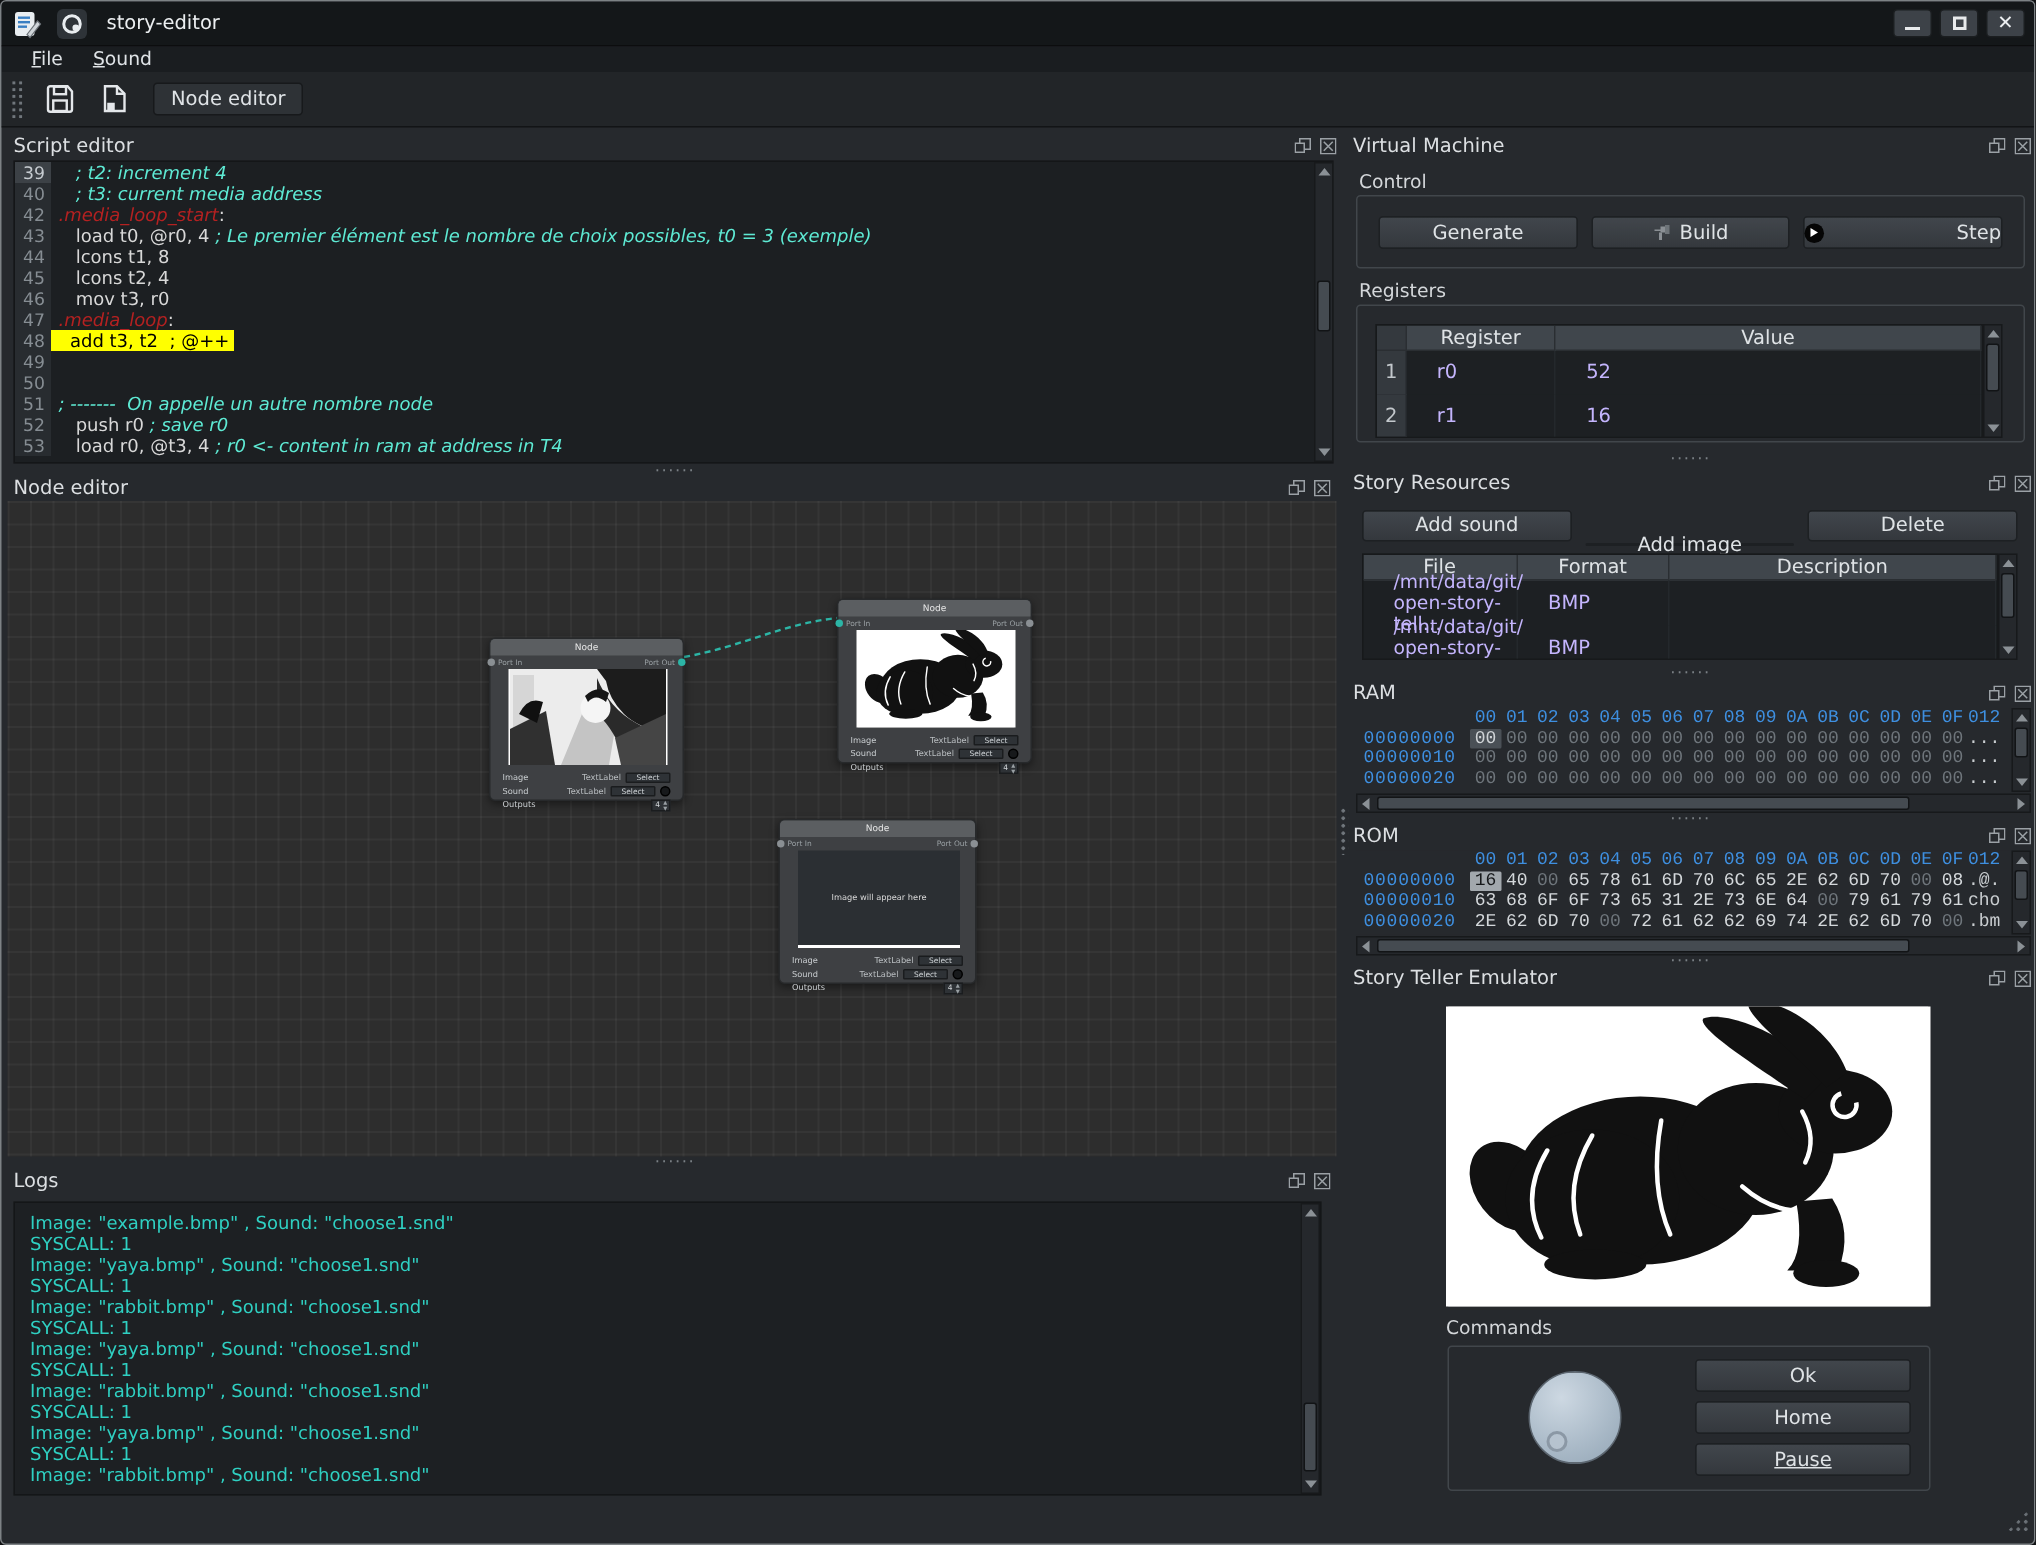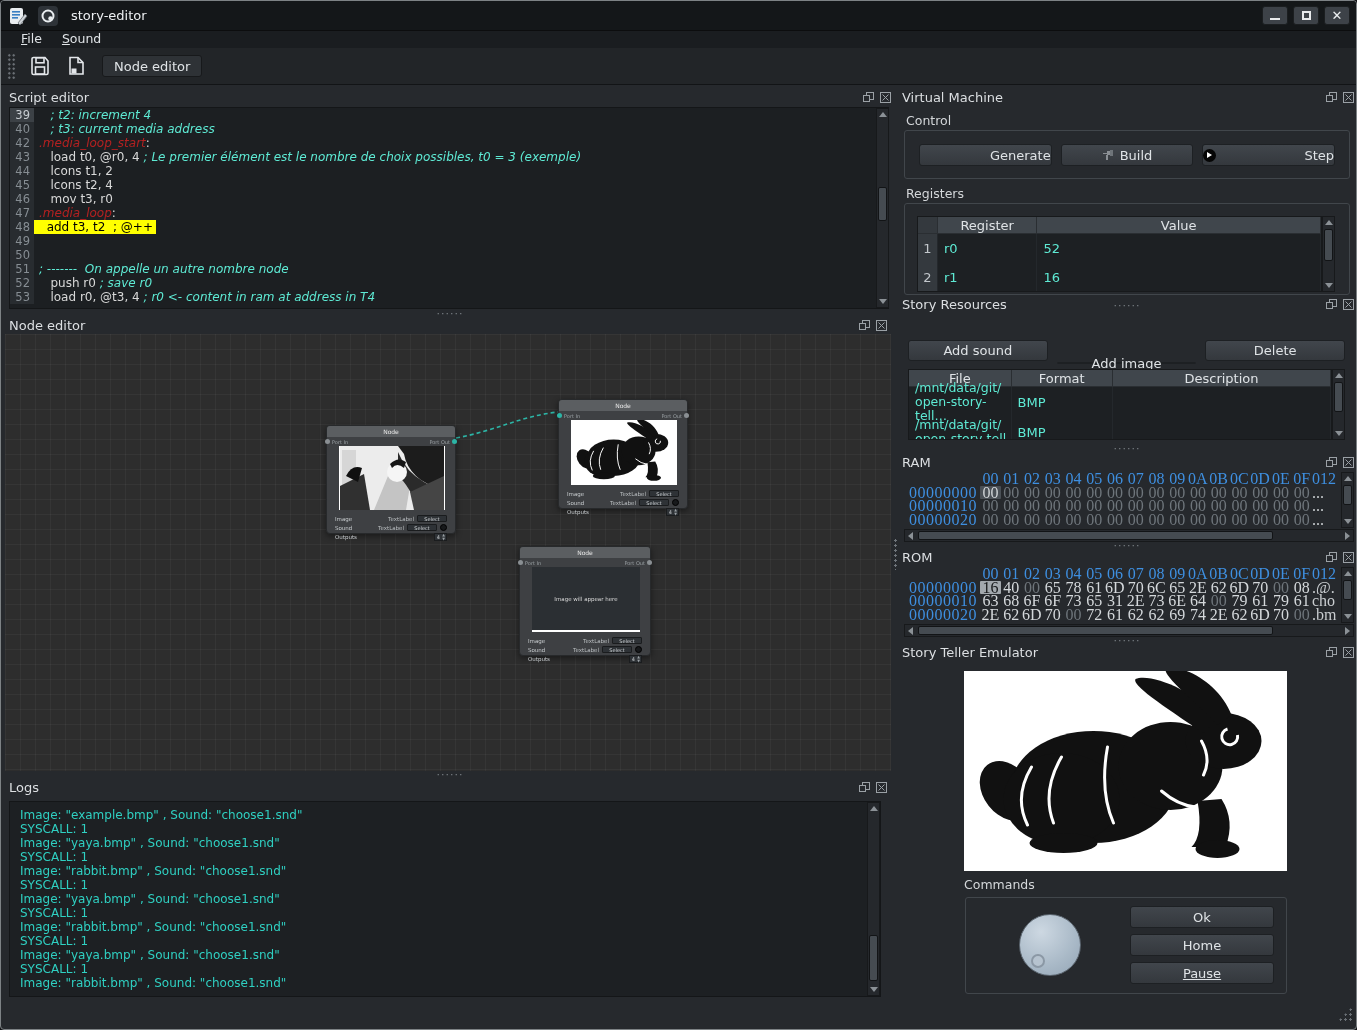--- a/index.html
+++ b/index.html
@@ -99,26 +99,26 @@
   .gbox { position:absolute; border:1px solid #41464b; border-radius:3px; }
   .btn { background:linear-gradient(#41464c,#34383d); border:1px solid #1d2023; border-radius:3px;
     color:#dfe3e6; font-size:13px; display:flex; align-items:center; justify-content:center; gap:6px; }
   .step-ico { width:13px; height:13px; border-radius:50%; background:#050505; display:inline-flex; align-items:center; justify-content:center; }
   .step-ico::after { content:""; border:3.5px solid transparent; border-left:5.5px solid #fff; margin-left:3px; }
   
   .tblwrap { position:absolute; background:#1d2023; border:1px solid #17191b; overflow:hidden; }
   .trow { display:flex; }
   .th { background:#40464c; color:#dfe3e6; font-size:13px; display:flex; align-items:center; justify-content:center;
     border-right:1px solid #2a2e32; border-bottom:1px solid #2a2e32; }
-  .td { color:#5eead4; font-size:13px; display:flex; align-items:center; padding-left:6px;
+  .td { color:#c4b5fd; font-size:13px; display:flex; align-items:center; padding-left:20px;
     border-right:1px solid #24282c; }
   .rowhdr { background:#34393e; color:#c3c8cc; justify-content:center; padding-left:0; }
   .fcell { flex-direction:column; align-items:flex-start; justify-content:center; line-height:14px; }
   
-  .hexgrid { position:absolute; font-family:Liberation Serif, serif; font-size:16px; overflow:hidden; background:#26292d; }
+  .hexgrid { position:absolute; font-family:Liberation Mono, monospace; font-size:12px; overflow:hidden; background:#26292d; }
   .hex-row { display:flex; height:13.5px; line-height:13.5px; }
   .hex-addr { width:76px; color:#3e8fe0; flex:none; padding-left:5px; letter-spacing:.5px; }
   .hex-byte { width:20.75px; text-align:center; color:#d4d8db; flex:none; }
   .hex-byte.hd { color:#3e8fe0; }
   .hex-byte.dim { color:#6e757b; }
   .hex-byte.sel-active { background:#a2a8ad; color:#17191b; border-radius:1px; }
   .hex-byte.sel-inactive { background:#4a5056; color:#cfd3d6; border-radius:1px; }
   .hex-ascii { width:29px; color:#c9cdd0; flex:none; overflow:hidden; white-space:pre; }
   .hex-ascii.hd { color:#3e8fe0; }
   
@@ -201,21 +201,21 @@
           <path d="M2.5 2.5 L8.5 8.5 M8.5 2.5 L2.5 8.5" stroke="#9ba1a6"></path>
         </svg>
     </span>
   </div>
   <div class="editor">
     <div>
         <div class="code-line"><span class="gutter cur">39</span><span class="line-text"><span class="seg-comment">   ; t2: increment 4</span></span></div>
         <div class="code-line"><span class="gutter">40</span><span class="line-text"><span class="seg-comment">   ; t3: current media address</span></span></div>
         <div class="code-line"><span class="gutter">42</span><span class="line-text"><span class="seg-label">.media_loop_start</span><span class="seg-plain">:</span></span></div>
         <div class="code-line"><span class="gutter">43</span><span class="line-text"><span class="seg-plain">   load t0, @r0, 4 </span><span class="seg-comment">; Le premier élément est le nombre de choix possibles, t0 = 3 (exemple)</span></span></div>
-        <div class="code-line"><span class="gutter">44</span><span class="line-text"><span class="seg-plain">   lcons t1, 2</span></span></div>
+        <div class="code-line"><span class="gutter">44</span><span class="line-text"><span class="seg-plain">   lcons t1, 8</span></span></div>
         <div class="code-line"><span class="gutter">45</span><span class="line-text"><span class="seg-plain">   lcons t2, 4</span></span></div>
         <div class="code-line"><span class="gutter">46</span><span class="line-text"><span class="seg-plain">   mov t3, r0</span></span></div>
         <div class="code-line"><span class="gutter">47</span><span class="line-text"><span class="seg-label">.media_loop</span><span class="seg-plain">:</span></span></div>
         <div class="code-line"><span class="gutter">48</span><span class="line-text hl"><span class="seg-plain">  add t3, t2  ; @++</span></span></div>
         <div class="code-line"><span class="gutter">49</span><span class="line-text"></span></div>
         <div class="code-line"><span class="gutter">50</span><span class="line-text"></span></div>
         <div class="code-line"><span class="gutter">51</span><span class="line-text"><span class="seg-comment">; -------  On appelle un autre nombre node</span></span></div>
         <div class="code-line"><span class="gutter">52</span><span class="line-text"><span class="seg-plain">   push r0 </span><span class="seg-comment">; save r0</span></span></div>
         <div class="code-line"><span class="gutter">53</span><span class="line-text"><span class="seg-plain">   load r0, @t3, 4 </span><span class="seg-comment">; r0 &lt;- content in ram at address in T4</span></span></div>
       </div>
@@ -421,21 +421,21 @@
           <rect x="0.5" y="3.5" width="6" height="6" fill="#26292d" stroke="#9ba1a6"></rect>
         </svg>
       <svg width="11" height="11">
           <rect x="0.5" y="0.5" width="10" height="10" fill="none" stroke="#9ba1a6"></rect>
           <path d="M2.5 2.5 L8.5 8.5 M8.5 2.5 L2.5 8.5" stroke="#9ba1a6"></path>
         </svg>
     </span>
   </div>
   <div class="glabel" style="left:905px;top:112px;">Control</div>
   <div class="gbox" style="left:903px;top:129px;width:446px;height:49px;display:flex;gap:9px;padding:13px 14px 0 14px;">
-    <div class="btn" style="flex:1;height:22px;justify-content:flex-end;">
+    <div class="btn" style="flex:1;height:22px;">
         <span>Generate</span>
       </div>
     <div class="btn" style="flex:1;height:22px;">
       <svg width="12" height="12" viewBox="0 0 12 12">
           <path d="M1 4 L5 4 L5 2 L9 2 L9 6 L5 6 L5 5 L1 5 Z" fill="#8a8f94"></path>
           <rect x="8" y="1" width="3" height="6" fill="#6e7479"></rect>
           <rect x="4" y="6" width="2" height="5" fill="#8a8f94"></rect>
         </svg>
       <span>Build</span>
     </div>
@@ -466,21 +466,21 @@
       </div>
   </div>
   <div class="vscroll" style="left:1321px;top:215px;height:76px;">
     <span class="arr up" style="top:0;"></span>
     <span class="vthumb" style="top:12px;height:32px;"></span>
     <span class="arr dn" style="bottom:0;"></span>
   </div>
 
   <div class="splitter" style="left:1094px;top:301px;width:64px;">······</div>
 
-  <div class="ptitle" style="left:901px;top:295px;width:452px;gap:45px;">
+  <div class="ptitle" style="left:901px;top:313px;width:452px;gap:45px;">
     <span>Story Resources</span>
     <span class="pticons">
       <svg width="11" height="11">
           <rect x="3.5" y="0.5" width="7" height="7" fill="none" stroke="#9ba1a6"></rect>
           <rect x="0.5" y="3.5" width="6" height="6" fill="#26292d" stroke="#9ba1a6"></rect>
         </svg>
       <svg width="11" height="11">
           <rect x="0.5" y="0.5" width="10" height="10" fill="none" stroke="#9ba1a6"></rect>
           <path d="M2.5 2.5 L8.5 8.5 M8.5 2.5 L2.5 8.5" stroke="#9ba1a6"></path>
         </svg>

